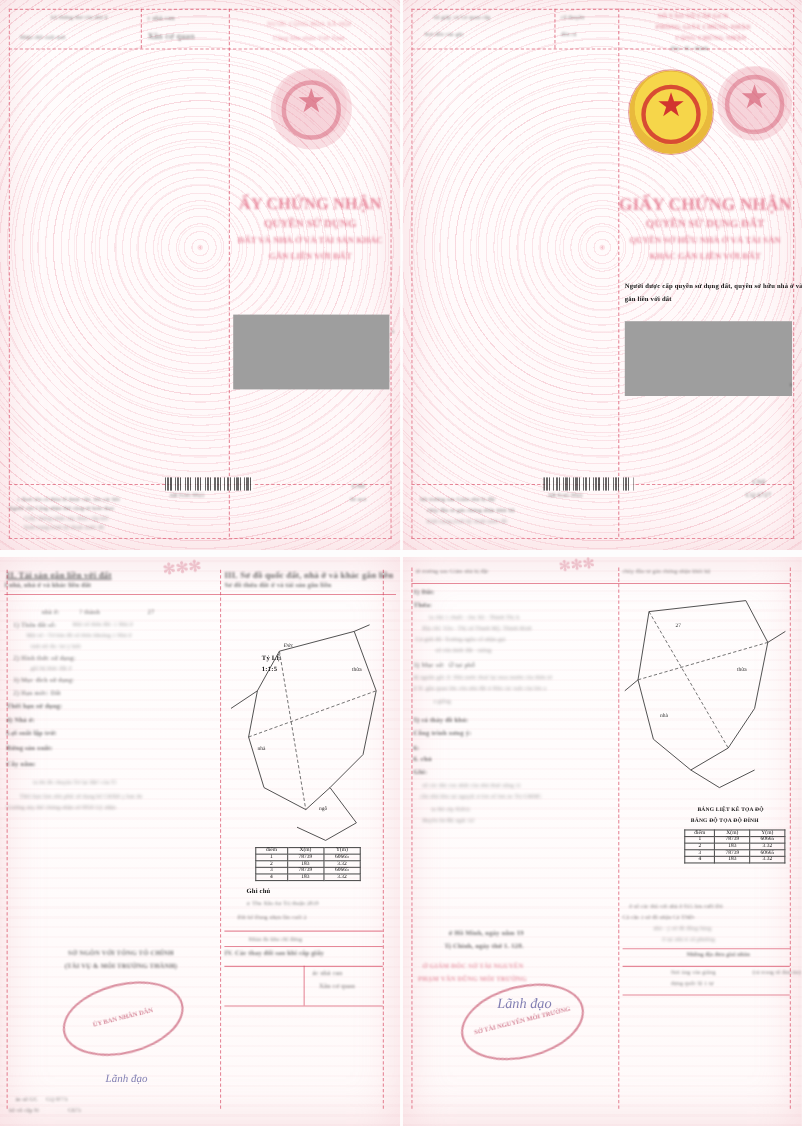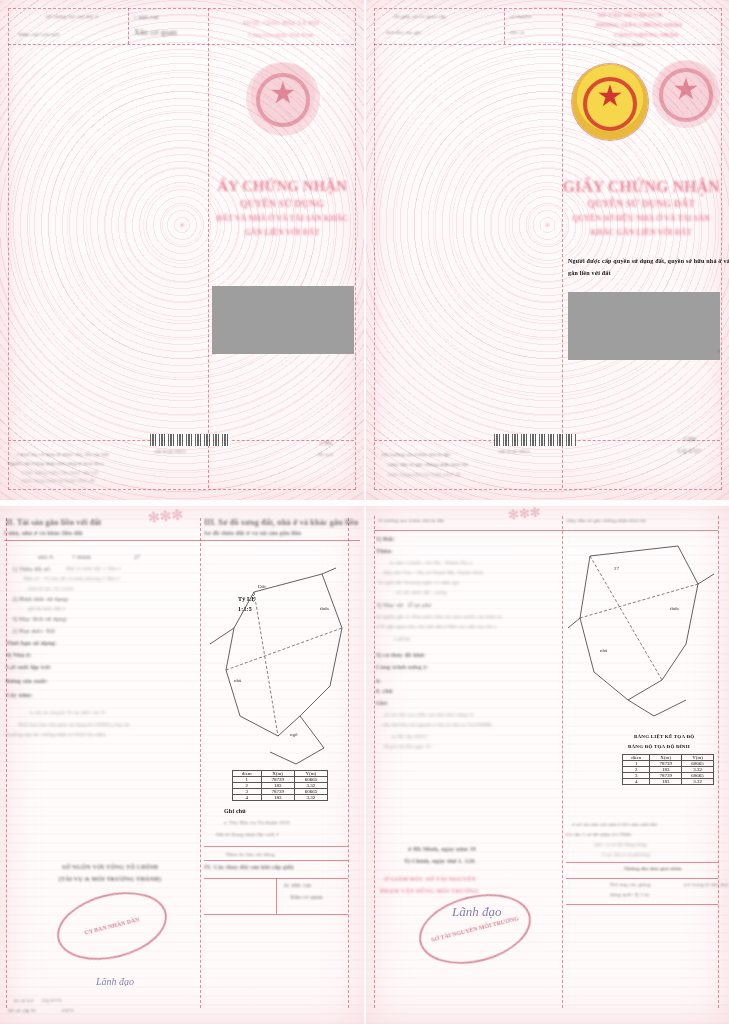--- a/index.html
+++ b/index.html
@@ -191,23 +191,23 @@
     <div class="paper plain"></div>
     <div class="vignette"></div>
 
     <div class="wm" style="left:148px;top:2px;font-size:14px;">✻✻✻</div>
 
     <div class="hline solid" style="left:4px;top:34px;width:356px;"></div>
     <div class="vline" style="left:200px;top:12px;height:490px;"></div>
     <div class="vline" style="left:348px;top:12px;height:490px;"></div>
     <div class="vline" style="left:6px;top:12px;height:490px;"></div>
 
-    <div class="t md b blur" style="left:6px;top:12px;">II. Tài sản gắn liền với đất</div>
+    <div class="t md b blur" style="left:6px;top:12px;text-decoration:underline;">II. Tài sản gắn liền với đất</div>
     <div class="t sm b blur" style="left:4px;top:24px;">I nhà, nhà ở và khác liền đất</div>
-    <div class="t md b blur" style="left:204px;top:12px;">III. Sơ đồ xưng đất, nhà ở và khác gắn liền</div>
+    <div class="t md b blur" style="left:204px;top:12px;">III. Sơ đồ quốc đất, nhà ở và khác gắn liền</div>
     <div class="t sm b blur" style="left:204px;top:24px;">Sơ đồ thửa đất ở và tài sản gắn liền</div>
 
     <div class="t sm blur" style="left:38px;top:48px;">nhà ở:</div>
     <div class="t sm blur" style="left:72px;top:48px;">? thành</div>
     <div class="t sm blur" style="left:134px;top:48px;">27</div>
     <div class="t sm blur" style="left:12px;top:60px;">1) Thửa đất số:</div>
     <div class="t xs blur2" style="left:66px;top:60px;">Một số thửa đất: 1 Nhà ở</div>
     <div class="t xs blur2" style="left:24px;top:70px;">Một số - Tờ bản đồ số thửa khoảng 1 Nhà ở</div>
     <div class="t xs blur2" style="left:28px;top:80px;">tính tới đo: Sơ ý biết</div>
     <div class="t sm blur" style="left:12px;top:90px;">2) Hình thức sử dụng:</div>

